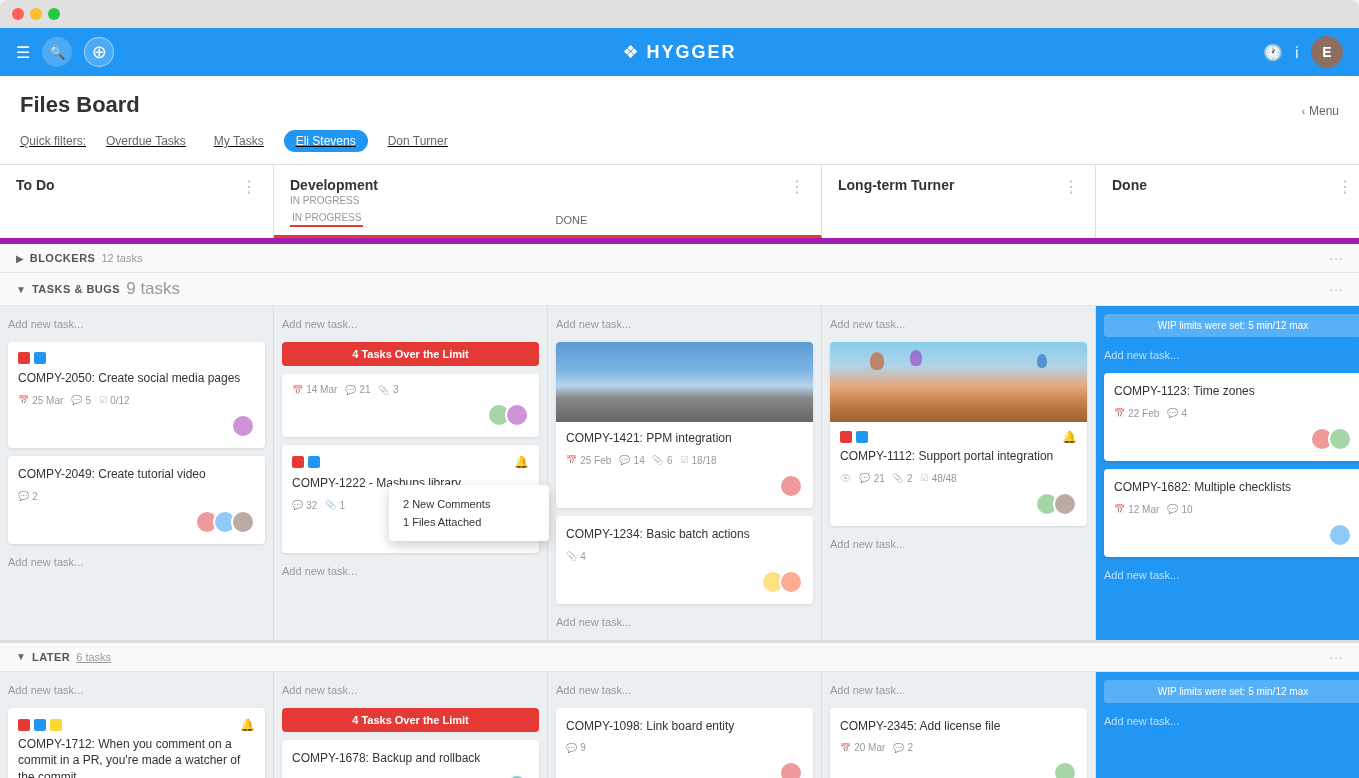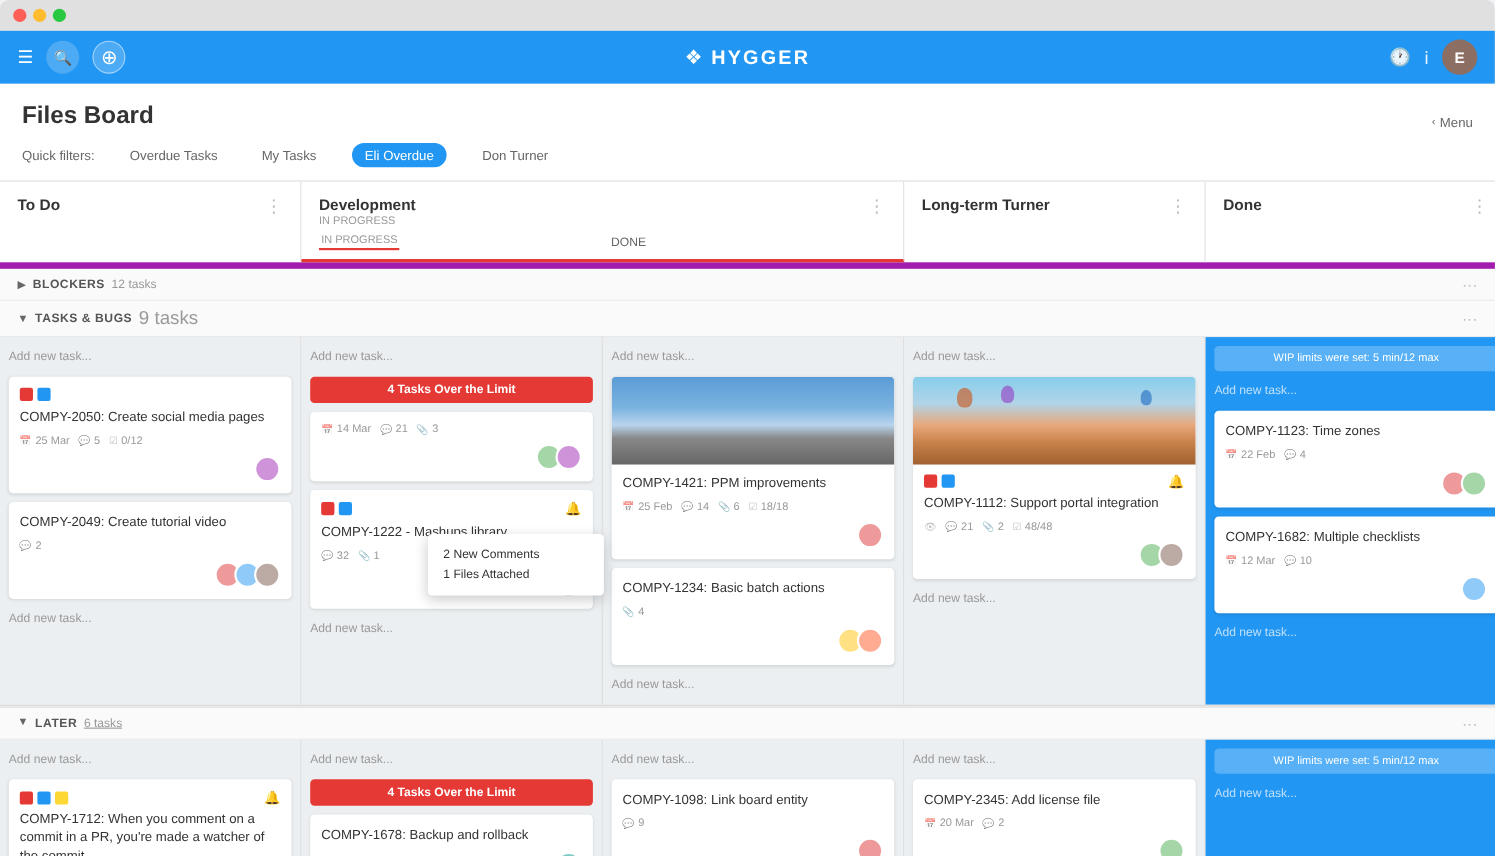--- a/index.html
+++ b/index.html
@@ -22,21 +22,21 @@
     .logo-icon { color: white; font-size: 18px; }
     .nav-right { margin-left: auto; display: flex; align-items: center; gap: 12px; }
     .nav-icon { color: rgba(255,255,255,0.9); font-size: 16px; cursor: pointer; }
     .search-btn { background: rgba(255,255,255,0.2); border: none; border-radius: 50%; width: 30px; height: 30px; display: flex; align-items: center; justify-content: center; cursor: pointer; color: white; }
     .add-btn { background: rgba(255,255,255,0.2); border: 1px solid rgba(255,255,255,0.5); border-radius: 50%; width: 30px; height: 30px; display: flex; align-items: center; justify-content: center; cursor: pointer; color: white; font-size: 18px; }
     .avatar-nav { width: 32px; height: 32px; border-radius: 50%; background: #8d6e63; overflow: hidden; display: flex; align-items: center; justify-content: center; color: white; font-size: 14px; font-weight: bold; }
 
     
     .page-header { background: white; padding: 16px 20px 0; border-bottom: 1px solid #e0e0e0; }
     .page-title { font-size: 22px; font-weight: 600; color: #333; margin-bottom: 12px; }
-    .quick-filters { display: flex; align-items: center; gap: 24px; padding-bottom: 12px; }
+    .quick-filters { display: flex; align-items: center; gap: 12px; padding-bottom: 12px; text-decoration: underline; }
     .filter-label { color: #666; font-size: 12px; font-weight: 500; }
     .filter-btn { background: none; border: none; color: #666; font-size: 12px; cursor: pointer; padding: 4px 8px; border-radius: 4px; }
     .filter-btn.active { background: #2196f3; color: white; border-radius: 12px; padding: 4px 12px; }
     .menu-btn { margin-left: auto; display: flex; align-items: center; gap: 4px; color: #666; cursor: pointer; font-size: 12px; }
     .chevron-left { font-size: 10px; }
 
     
     .board-container { display: flex; flex-direction: column; padding: 0; overflow: hidden; height: calc(778px - 28px - 48px - 70px); }
     .col-header { padding: 12px 16px; display: flex; align-items: flex-start; justify-content: space-between; border-right: 1px solid #e0e0e0; }
     .col-header-title { font-size: 14px; font-weight: 600; color: #333; }
@@ -125,21 +125,21 @@
     <h1 class="page-title">Files Board</h1>
     <div class="menu-btn">
       <span class="chevron-left">‹</span>
       <span>Menu</span>
     </div>
   </div>
   <div class="quick-filters">
     <span class="filter-label">Quick filters:</span>
     <button class="filter-btn">Overdue Tasks</button>
     <button class="filter-btn">My Tasks</button>
-    <button class="filter-btn active">Eli Overdue</button>
+    <button class="filter-btn active">Eli Stevens</button>
     <button class="filter-btn">Don Turner</button>
   </div>
 </div>
 
 <div class="board-container">
   <div style="overflow-x: auto; overflow-y: auto; flex: 1;">
     <div style="min-width: 1100px;">
 
       <div style="display: grid; grid-template-columns: 274px 274px 274px 274px 274px; background: white; border-bottom: 6px solid #a21caf;">
 
@@ -286,21 +286,21 @@
           <span class="add-task-btn">Add new task...</span>
         </div>
 
         <div style="background: #eceff1; border-right: 1px solid #ddd; padding: 8px; display: flex; flex-direction: column; gap: 8px; min-height: 300px;">
           <span class="add-task-btn">Add new task...</span>
 
           <div class="task-card">
             <div class="task-image">
               <div style="width: 100%; height: 80px; background: linear-gradient(180deg, #5b9bd5 0%, #7ab3e0 35%, #b8d4ed 55%, #888 70%, #666 100%);"></div>
             </div>
-            <div class="task-title">COMPY-1421: PPM improvements</div>
+            <div class="task-title">COMPY-1421: PPM integration</div>
             <div class="task-meta">
               <span class="task-meta-item"><span class="meta-icon">📅</span> 25 Feb</span>
               <span class="task-meta-item"><span class="meta-icon">💬</span> 14</span>
               <span class="task-meta-item"><span class="meta-icon">📎</span> 6</span>
               <span class="task-meta-item"><span class="meta-icon">☑</span> 18/18</span>
             </div>
             <div class="task-footer">
               <div></div>
               <div class="task-avatars">
                 <div class="task-avatar av1"></div>

